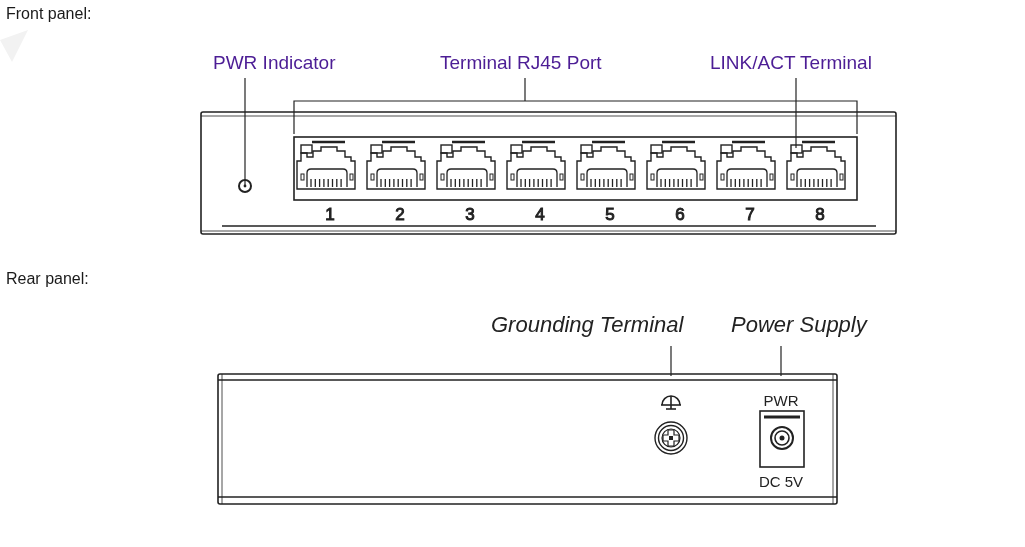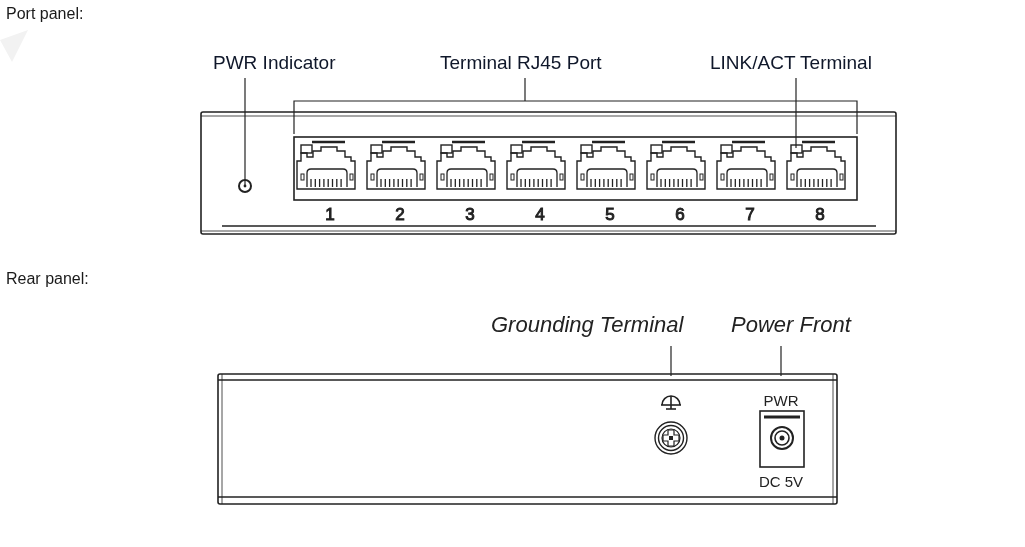--- a/index.html
+++ b/index.html
@@ -1,36 +1,36 @@
 <!DOCTYPE html>
 <html><head>
 <meta charset="utf-8">
 <style>
   html, body { margin:0; padding:0; background:#ffffff; }
   body { width:1025px; height:547px; position:relative; overflow:hidden;
          font-family:"Liberation Sans", "DejaVu Sans", sans-serif; color:#1a1a1a; }
   .section-label { position:absolute; font-size:16px; color:#1a1a1a; }
-  .callout { position:absolute; font-size:19px; color:#0f172a; white-space:nowrap; }
+  .callout { position:absolute; font-size:19px; color:#4c1d95; white-space:nowrap; }
   .callout-lg { position:absolute; font-size:22px; color:#222; white-space:nowrap;font-style:italic; }
   svg { position:absolute; left:0; top:0; }
   .port-num { font-family:"Liberation Sans","DejaVu Sans",sans-serif; font-size:17px; fill:#222; text-anchor:middle; }
   .small-lbl { font-family:"Liberation Sans","DejaVu Sans",sans-serif; font-size:15px; fill:#222; text-anchor:middle; }
 </style>
 </head>
 <body>
 
-<div class="section-label" style="left:6px;top:5px;">Port panel:</div>
+<div class="section-label" style="left:6px;top:5px;">Front panel:</div>
 <div class="section-label" style="left:6px;top:270px;">Rear panel:</div>
 
 <div class="callout" style="left:213px;top:52px;">PWR Indicator</div>
 <div class="callout" style="left:440px;top:52px;">Terminal RJ45 Port</div>
 <div class="callout" style="left:710px;top:52px;">LINK/ACT Terminal</div>
 
 <div class="callout-lg" style="left:491px;top:312px;">Grounding Terminal</div>
-<div class="callout-lg" style="left:731px;top:312px;">Power Front</div>
+<div class="callout-lg" style="left:731px;top:312px;">Power Supply</div>
 
 <svg width="1025" height="547" viewBox="0 0 1025 547">
 
   <path d="M0 40 L28 30 L12 62 Z" fill="#f2f2f2"></path>
 
   <g stroke="#222" fill="none">
 
     <line x1="245" y1="78" x2="245" y2="186" stroke-width="1.2"></line>
     <line x1="525" y1="78" x2="525" y2="101" stroke-width="1.2"></line>
     <line x1="796" y1="78" x2="796" y2="148" stroke-width="1.2"></line>

